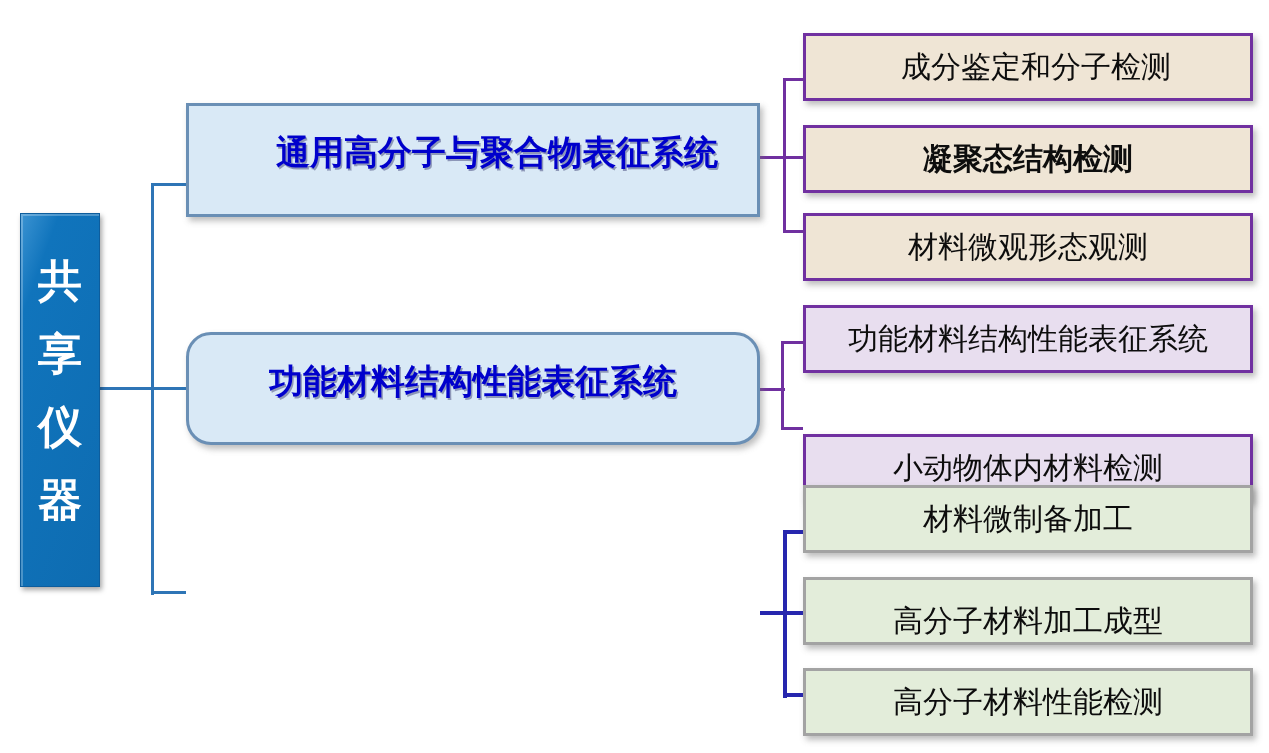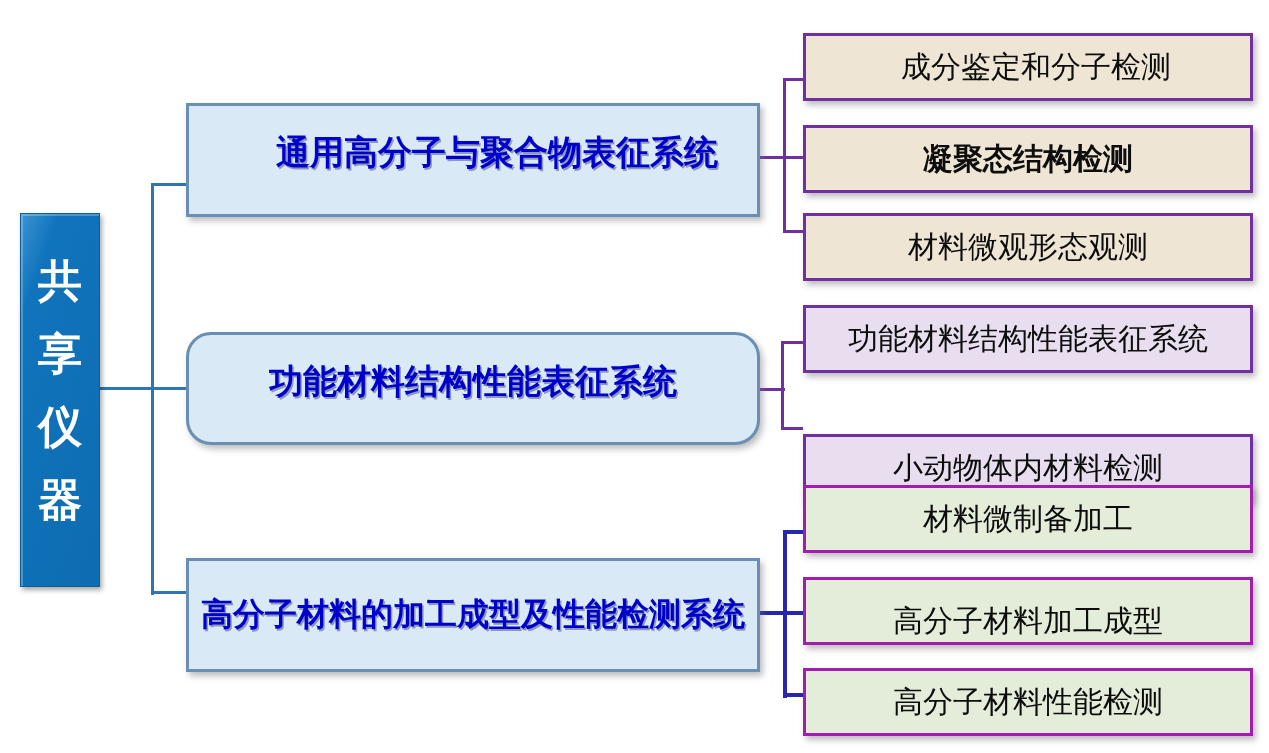--- a/index.html
+++ b/index.html
@@ -39,21 +39,21 @@
 
   
   .leaf {
     position:absolute; left:803px; width:450px; height:68px;
     display:flex; align-items:center; justify-content:center;
     font-size:30px; color:#0d0d0d; text-align:center;
     box-shadow:3px 4px 6px rgba(110,110,110,0.45);
   }
   .g1 { background:#EFE5D5; border:3px solid #7030A0; }
   .g2 { background:#E8DEEF; border:3px solid #7030A0; }
-  .g3 { background:#E3EDDA; border:3px solid #a21caf; }
+  .g3 { background:#E3EDDA; border:3px solid #a3a3a3; }
 </style>
 </head>
 <body>
 
 <div class="canvas">
 
   <div class="line steel" style="left:100px; top:387px; width:86px; height:3px;"></div>
   <div class="line steel" style="left:151px; top:183px; width:3px; height:412px;"></div>
   <div class="line steel" style="left:151px; top:183px; width:35px; height:3px;"></div>
   <div class="line steel" style="left:151px; top:591px; width:35px; height:3px;"></div>
@@ -79,23 +79,20 @@
     <span>仪</span>
     <span>器</span>
   </div>
 
   <div class="mid m1">
     <span>通用高分子与聚合物表征系统</span>
   </div>
   <div class="mid m2">
     <span>功能材料结构性能表征系统</span>
   </div>
-  <div class="mid m3">
-    <span>高分子材料的加工成型及性能检测系统</span>
-  </div>
 
   <div class="leaf g1" style="top:33px;padding-left:16px;">
     <span>成分鉴定和分子检测</span>
   </div>
   <div class="leaf g1" style="top:125px;font-weight:bold;">
     <span>凝聚态结构检测</span>
   </div>
   <div class="leaf g1" style="top:213px;">
     <span>材料微观形态观测</span>
   </div>

